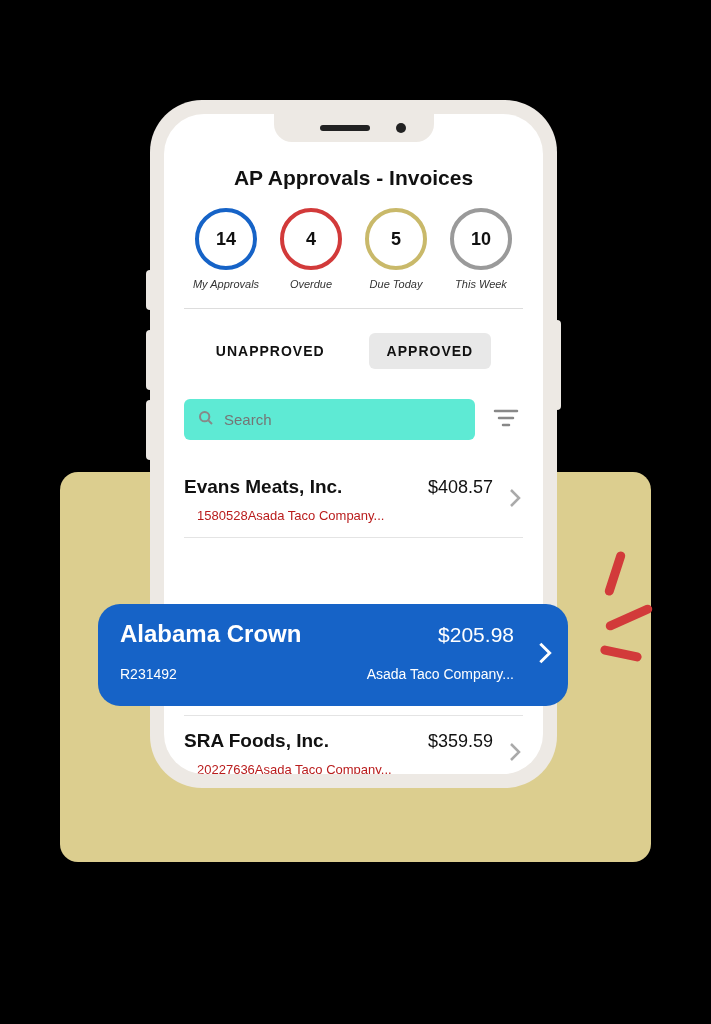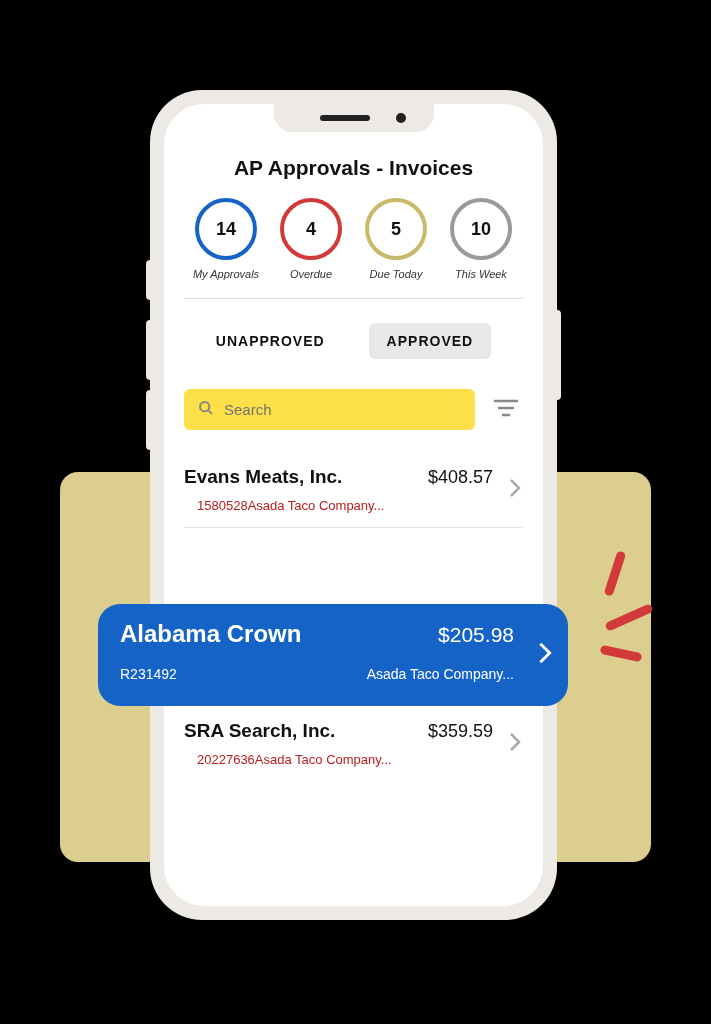--- a/index.html
+++ b/index.html
@@ -15,24 +15,24 @@
     position: absolute;
     top: 472px;
     left: 60px;
     width: 591px;
     height: 390px;
     background: #dcce8f;
     border-radius: 18px;
   }
   .phone {
     position: absolute;
-    top: 90px;
+    top: 100px;
     left: 150px;
     width: 407px;
-    height: 830px;
+    height: 688px;
     background: #ede9e4;
     border-radius: 52px;
     padding: 14px;
   }
   .phone-btn-right1 { position:absolute; top:220px; right:-4px; width:4px; height:90px; background:#ede9e4; border-radius:0 4px 4px 0; }
   .phone-btn-left1 { position:absolute; top:170px; left:-4px; width:4px; height:40px; background:#ede9e4; border-radius:4px 0 0 4px; }
   .phone-btn-left2 { position:absolute; top:230px; left:-4px; width:4px; height:60px; background:#ede9e4; border-radius:4px 0 0 4px; }
   .phone-btn-left3 { position:absolute; top:300px; left:-4px; width:4px; height:60px; background:#ede9e4; border-radius:4px 0 0 4px; }
   .screen {
     width: 100%;
@@ -116,21 +116,21 @@
     background:#e8e8e8;
     position:relative;
     z-index:1;
   }
   .search-row { display:flex; gap:14px; align-items:center; margin-bottom:4px; }
   .search {
     flex:1;
     display:flex;
     align-items:center;
     gap:10px;
-    background:#fde047;
+    background:#5eead4;
     border-radius:6px;
     padding:11px 14px;
   }
   .search input {
     border:none; background:transparent; outline:none;
     font-size:15px; color:#666; width:100%;
   }
   .search-icon { color:#888; font-size:15px; }
   .filter { color:#888; padding:4px; cursor:pointer; }
   .list { margin-top:22px; }
@@ -283,21 +283,21 @@
         </div>
         <span class="chev">
           <svg viewBox="0 0 12 20" fill="none" stroke="currentColor" stroke-width="2.5">
               <polyline points="2,2 10,10 2,18"></polyline>
             </svg>
         </span>
       </div>
 
       <div class="item" style="border-bottom:none">
         <div class="item-top">
-          <span class="vendor">SRA Search, Inc.</span>
+          <span class="vendor">SRA Foods, Inc.</span>
           <span class="amount">$359.59</span>
         </div>
         <div class="item-bottom">
           <span>20227636</span>
           <span>Asada Taco Company...</span>
         </div>
         <span class="chev">
           <svg viewBox="0 0 12 20" fill="none" stroke="currentColor" stroke-width="2.5">
               <polyline points="2,2 10,10 2,18"></polyline>
             </svg>

